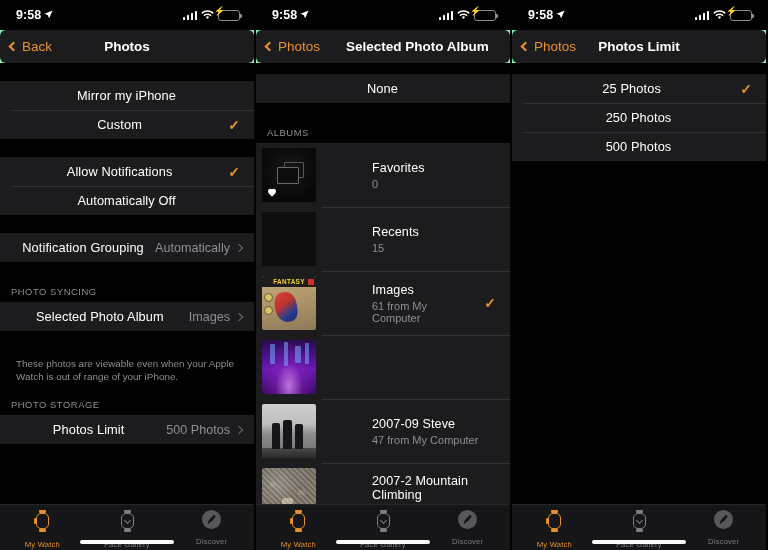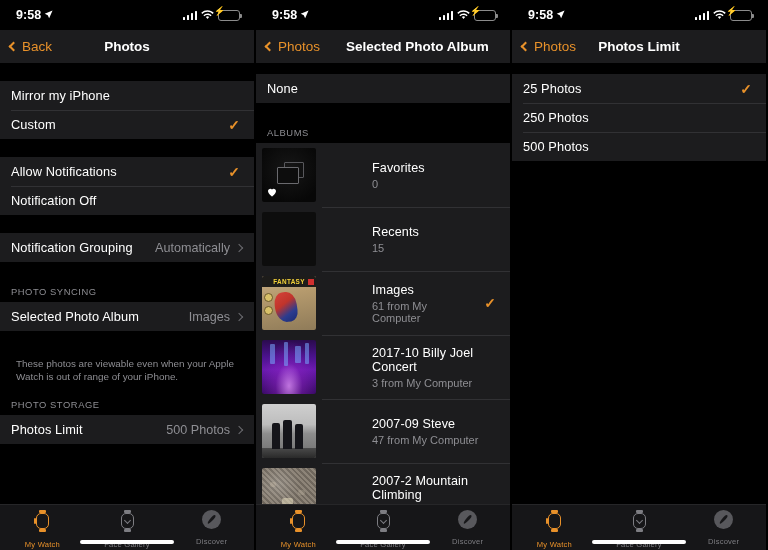--- a/index.html
+++ b/index.html
@@ -38,21 +38,21 @@
     content:""; position:absolute; right:-3px; top:3px; width:1.6px; height:4px;
     background:#8b8b8b; border-radius:0 1px 1px 0;
   }
   .batt-fill{ width:100%; height:100%; background:#31d158; border-radius:1.5px; position:relative;}
   .bolt{ position:absolute; inset:0; display:flex; align-items:center; justify-content:center;
          font-size:9px; color:#0a0a0a; line-height:1; }
 
   
   .navbar{
     height:33px; flex:0 0 33px; background:#1c1c1e;
-    display:flex; align-items:center; position:relative; padding:0 8px;
+    display:flex; align-items:center; position:relative; padding:0 8px;border-radius:6px;
   }
   .nav-back{ display:flex; align-items:center; color:#e8912a; font-size:13.5px; cursor:pointer; gap:2px; }
   .chev-left{
     width:7px;height:7px; border-left:2px solid #e8912a; border-bottom:2px solid #e8912a;
     transform:rotate(45deg); display:inline-block; margin-right:3px; margin-left:2px;
   }
   .nav-title{
     position:absolute; left:0; right:0; text-align:center;
     color:#fff; font-size:13.5px; font-weight:600; pointer-events:none;
   }
@@ -61,21 +61,21 @@
   
   .body{ flex:1 1 auto; background:#000; overflow:hidden; position:relative; }
 
   .spacer{ height:18px; background:#000; }
   .spacer.sm{ height:11px; }
 
   .group{ background:#1c1c1e; }
   .row{
     min-height:29px; display:flex; align-items:center;
     padding:0 12px 0 11px; color:#fff; font-size:12.8px;
-    position:relative; cursor:pointer;
+    position:relative; cursor:pointer;text-align:center;
   }
   .row + .row::before{
     content:""; position:absolute; left:11px; right:0; top:0; height:1px;
     background:#313134;
   }
   .row .label{ flex:1 1 auto; color:#fff; letter-spacing:.1px; }
   .row .value{ color:#8e8e93; font-size:12.6px; margin-right:6px; }
   .check{ color:#e8912a; font-size:14px; font-weight:700; line-height:1; margin-right:2px; }
   .chev{
     width:6px;height:6px;border-top:1.6px solid #6c6c70;border-right:1.6px solid #6c6c70;
@@ -255,21 +255,21 @@
       </div>
 
       <div class="spacer"></div>
 
       <div class="group">
         <div class="row">
           <span class="label">Allow Notifications</span>
           <span class="check">✓</span>
         </div>
         <div class="row">
-          <span class="label">Notification Off</span>
+          <span class="label">Automatically Off</span>
         </div>
       </div>
 
       <div class="spacer"></div>
 
       <div class="group">
         <div class="row">
           <span class="label">Notification Grouping</span>
           <span class="value">Automatically</span>
           <span class="chev"></span>
@@ -424,24 +424,20 @@
           <span class="check">✓</span>
         </div>
 
         <div class="album-row">
           <span class="thumb th-concert">
             <span class="beam" style="left:8px;top:4px;width:5px;height:20px"></span>
             <span class="beam" style="left:22px;top:2px;width:4px;height:24px"></span>
             <span class="beam" style="left:33px;top:6px;width:6px;height:17px"></span>
             <span class="beam" style="left:43px;top:3px;width:4px;height:21px"></span>
           </span>
-          <span class="album-text">
-            <span class="album-title">2017-10 Billy Joel Concert</span>
-            <span class="album-sub">3 from My Computer</span>
-          </span>
         </div>
 
         <div class="album-row">
           <span class="thumb th-steve">
             <span class="floor"></span>
             <span class="fig" style="left:10px;width:8px;height:26px"></span>
             <span class="fig" style="left:21px;width:9px;height:29px"></span>
             <span class="fig" style="left:33px;width:8px;height:25px"></span>
           </span>
           <span class="album-text">

